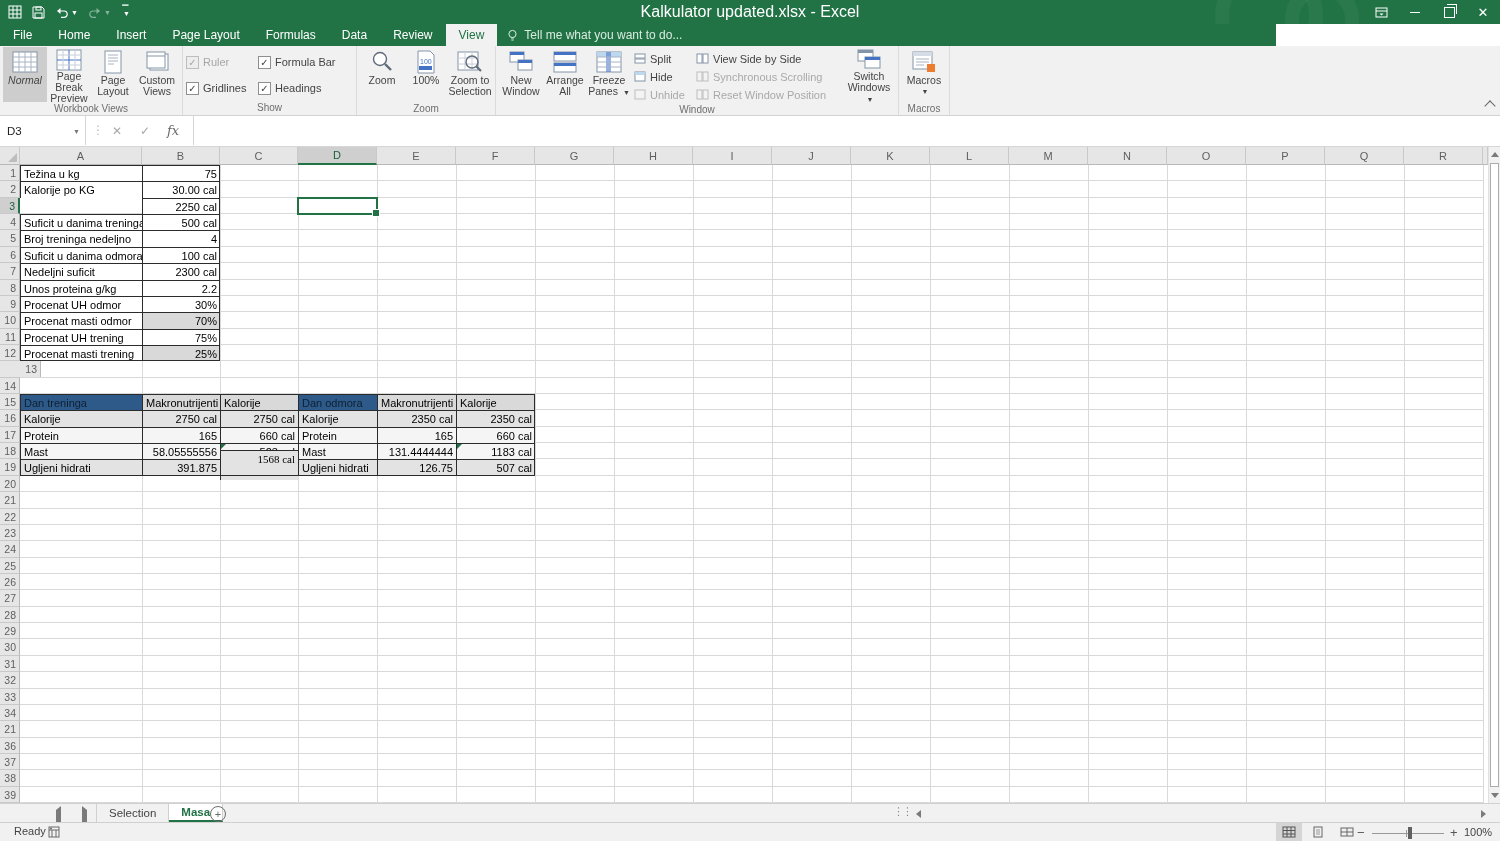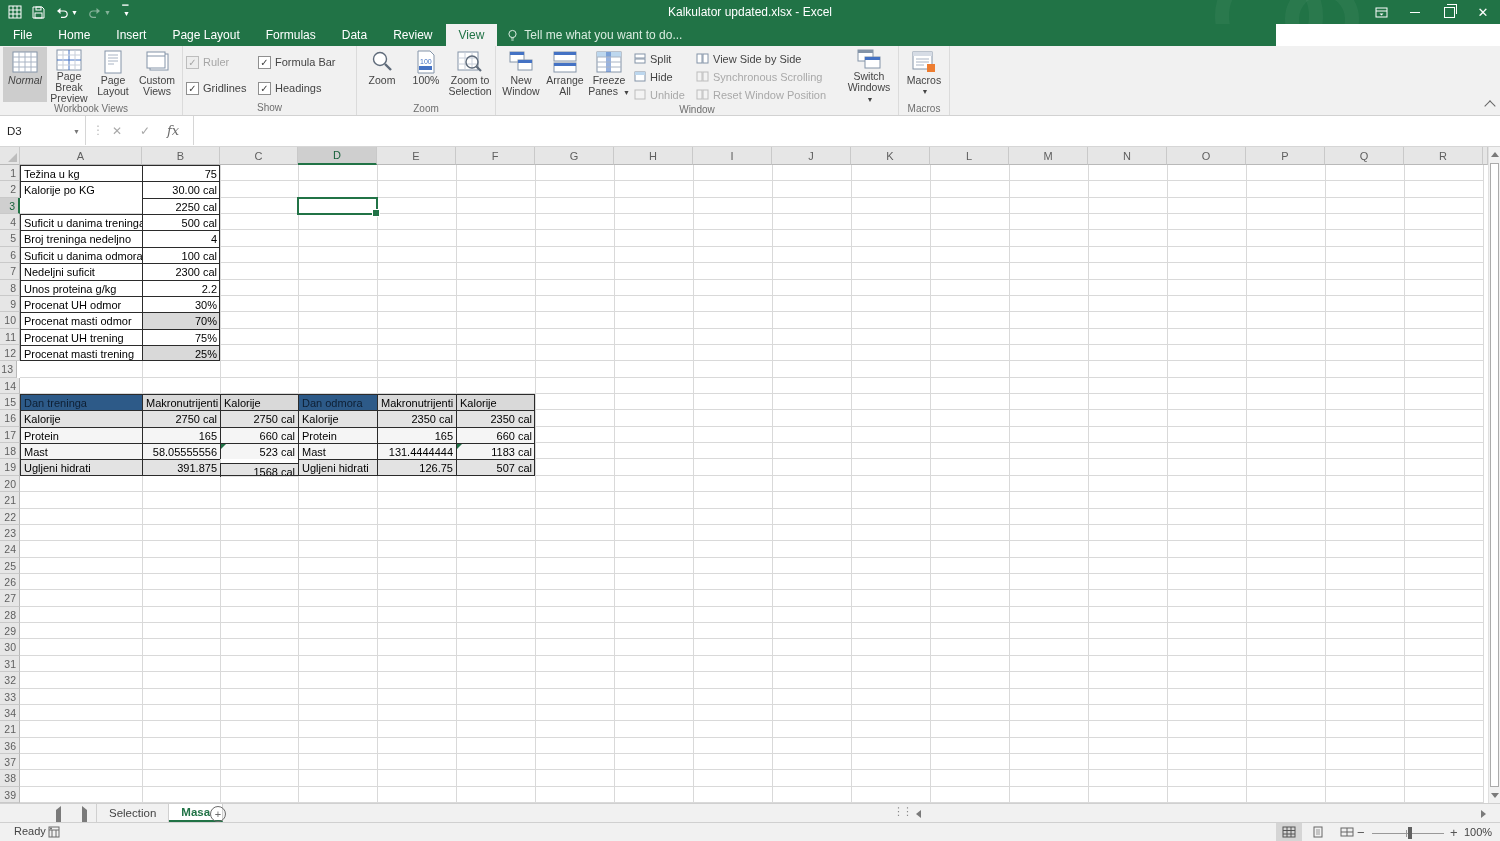--- a/index.html
+++ b/index.html
@@ -6,21 +6,21 @@
   #app{position:relative;width:1500px;height:841px;overflow:hidden;
        font-family:"Liberation Sans",sans-serif;font-size:11px;color:#000;background:#fff;}
   .abs{position:absolute;}
   
   #titlebar{position:absolute;left:0;top:0;width:1500px;height:24px;background:#217346;color:#fff;overflow:hidden;}
   .deco{position:absolute;border:14px solid rgba(255,255,255,0.045);border-radius:50%;}
   #qat{position:absolute;left:0;top:0;height:24px;display:flex;align-items:center;gap:10px;padding-left:8px;}
   .qbtn{display:flex;align-items:center;color:#fff;}
   .qbtn.dim{opacity:.45;}
   .caret{font-size:7px;margin-left:2px;}
-  #title-text{position:absolute;left:0;top:0;width:100%;height:24px;line-height:24px;text-align:center;font-size:12px;color:#fff;}
+  #title-text{position:absolute;left:0;top:0;width:100%;height:24px;line-height:24px;text-align:center;font-size:16px;color:#fff;}
   #winbtns{position:absolute;right:0;top:0;height:24px;display:flex;}
   .wbtn{width:34px;height:24px;display:flex;align-items:center;justify-content:center;color:#fff;}
   .restore-glyph{position:relative;width:9px;height:9px;border:1px solid #fff;}
   .restore-glyph:before{content:"";position:absolute;left:2px;top:-4px;width:9px;height:9px;border:1px solid #fff;border-left:none;border-bottom:none;}
   .min-glyph{width:10px;height:1px;background:#fff;}
   
   #tabrow{position:absolute;left:0;top:24px;width:1276px;height:22px;background:#217346;display:flex;align-items:stretch;}
   .rtab{padding:0 13px;display:flex;align-items:center;font-size:12px;color:#fff;white-space:nowrap;}
   .rtab.active{background:#F1F1F1;color:#217346;}
   #tellme{display:flex;align-items:center;gap:6px;color:#D8EBDF;font-size:12px;padding:0 10px;}
@@ -461,21 +461,21 @@
       <div class="rowhdr sel" style="left: 0px; top: 197.72px; width: 20px; height: 16.36px;">3</div>
       <div class="rowhdr" style="left: 0px; top: 214.08px; width: 20px; height: 16.36px;">4</div>
       <div class="rowhdr" style="left: 0px; top: 230.44px; width: 20px; height: 16.36px;">5</div>
       <div class="rowhdr" style="left: 0px; top: 246.8px; width: 20px; height: 16.36px;">6</div>
       <div class="rowhdr" style="left: 0px; top: 263.16px; width: 20px; height: 16.36px;">7</div>
       <div class="rowhdr" style="left: 0px; top: 279.52px; width: 20px; height: 16.36px;">8</div>
       <div class="rowhdr" style="left: 0px; top: 295.88px; width: 20px; height: 16.36px;">9</div>
       <div class="rowhdr" style="left: 0px; top: 312.24px; width: 20px; height: 16.36px;">10</div>
       <div class="rowhdr" style="left: 0px; top: 328.6px; width: 20px; height: 16.36px;">11</div>
       <div class="rowhdr" style="left: 0px; top: 344.96px; width: 20px; height: 16.36px;">12</div>
-      <div class="rowhdr" style="left: 0px; top: 361.32px; width: 17px; height: 16.36px;">13</div>
+      <div class="rowhdr" style="left: 0px; top: 361.32px; width: 41px; height: 16.36px;">13</div>
       <div class="rowhdr" style="left: 0px; top: 377.68px; width: 20px; height: 16.36px;">14</div>
       <div class="rowhdr" style="left: 0px; top: 394.04px; width: 20px; height: 16.36px;">15</div>
       <div class="rowhdr" style="left: 0px; top: 410.4px; width: 20px; height: 16.36px;">16</div>
       <div class="rowhdr" style="left: 0px; top: 426.76px; width: 20px; height: 16.36px;">17</div>
       <div class="rowhdr" style="left: 0px; top: 443.12px; width: 20px; height: 16.36px;">18</div>
       <div class="rowhdr" style="left: 0px; top: 459.48px; width: 20px; height: 16.36px;">19</div>
       <div class="rowhdr" style="left: 0px; top: 475.84px; width: 20px; height: 16.36px;">20</div>
       <div class="rowhdr" style="left: 0px; top: 492.2px; width: 20px; height: 16.36px;">21</div>
       <div class="rowhdr" style="left: 0px; top: 508.56px; width: 20px; height: 16.36px;">22</div>
       <div class="rowhdr" style="left: 0px; top: 524.92px; width: 20px; height: 16.36px;">23</div>
@@ -596,21 +596,21 @@
       <div class="cell tband-light num" style="left: 377px; top: 426.76px; width: 79px; height: 16.36px;">165</div>
       <div class="cell tband-light num" style="left: 456px; top: 426.76px; width: 79px; height: 16.36px;">660 cal</div>
       <div class="cell tband-light" style="left: 20px; top: 443.12px; width: 122px; height: 16.36px;">Mast</div>
       <div class="cell tband-light num" style="left: 142px; top: 443.12px; width: 78px; height: 16.36px;">58.05555556</div>
       <div class="cell tband-light num" style="left: 220px; top: 443.12px; width: 78px; height: 16.36px;">523 cal</div>
       <div class="cell tband-light" style="left: 298px; top: 443.12px; width: 79px; height: 16.36px;">Mast</div>
       <div class="cell tband-light num" style="left: 377px; top: 443.12px; width: 79px; height: 16.36px;">131.4444444</div>
       <div class="cell tband-light num" style="left: 456px; top: 443.12px; width: 79px; height: 16.36px;">1183 cal</div>
       <div class="cell tband-dark" style="left: 20px; top: 459.48px; width: 122px; height: 16.36px;">Ugljeni hidrati</div>
       <div class="cell tband-dark num" style="left: 142px; top: 459.48px; width: 78px; height: 16.36px;">391.875</div>
-      <div class="cell tband-dark num" style="left: 220px; top: 463px; width: 78px; height: 14px;">1568 cal</div>
+      <div class="cell tband-dark num" style="left: 220px; top: 450px; width: 78px; height: 30px; font-family: Liberation Serif, serif;">1568 cal</div>
       <div class="cell tband-dark" style="left: 298px; top: 459.48px; width: 79px; height: 16.36px;">Ugljeni hidrati</div>
       <div class="cell tband-dark num" style="left: 377px; top: 459.48px; width: 79px; height: 16.36px;">126.75</div>
       <div class="cell tband-dark num" style="left: 456px; top: 459.48px; width: 79px; height: 16.36px;">507 cal</div>
       <div class="range-edge" style="left: 20px; top: 394.04px; width: 515px; height: 81.8px;"></div>
       <div class="err-tri" style="left: 221px; top: 444.12px;"></div>
       <div class="err-tri" style="left: 457px; top: 444.12px;"></div>
       <div class="selbox" style="left: 297px; top: 196.72px; width: 81px; height: 18.36px;">
         <div class="selhandle"></div>
       </div>
     </div>

